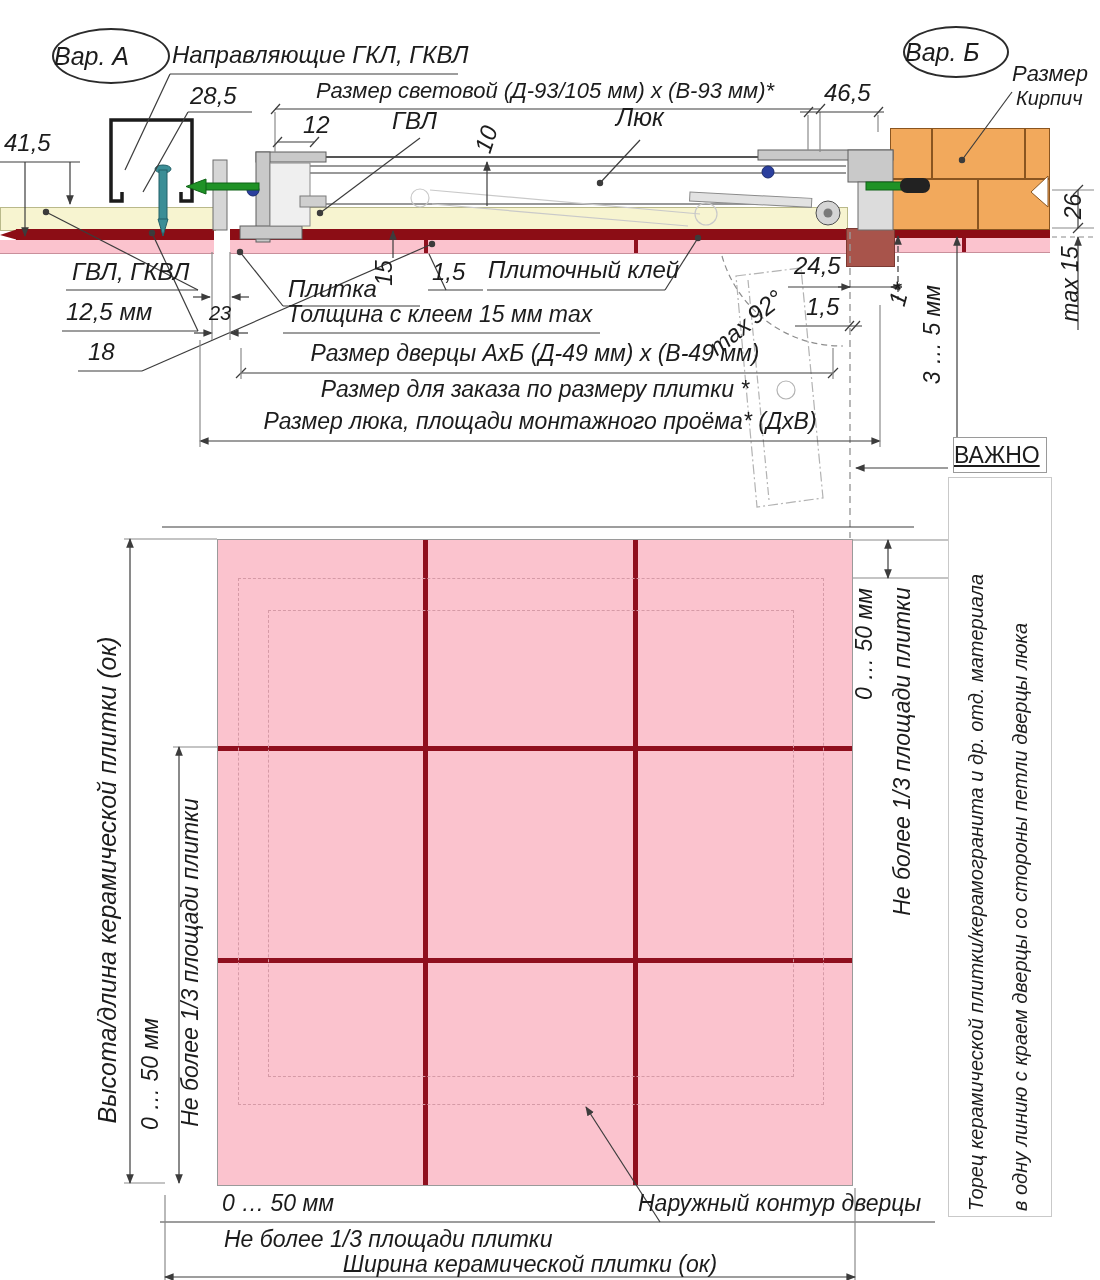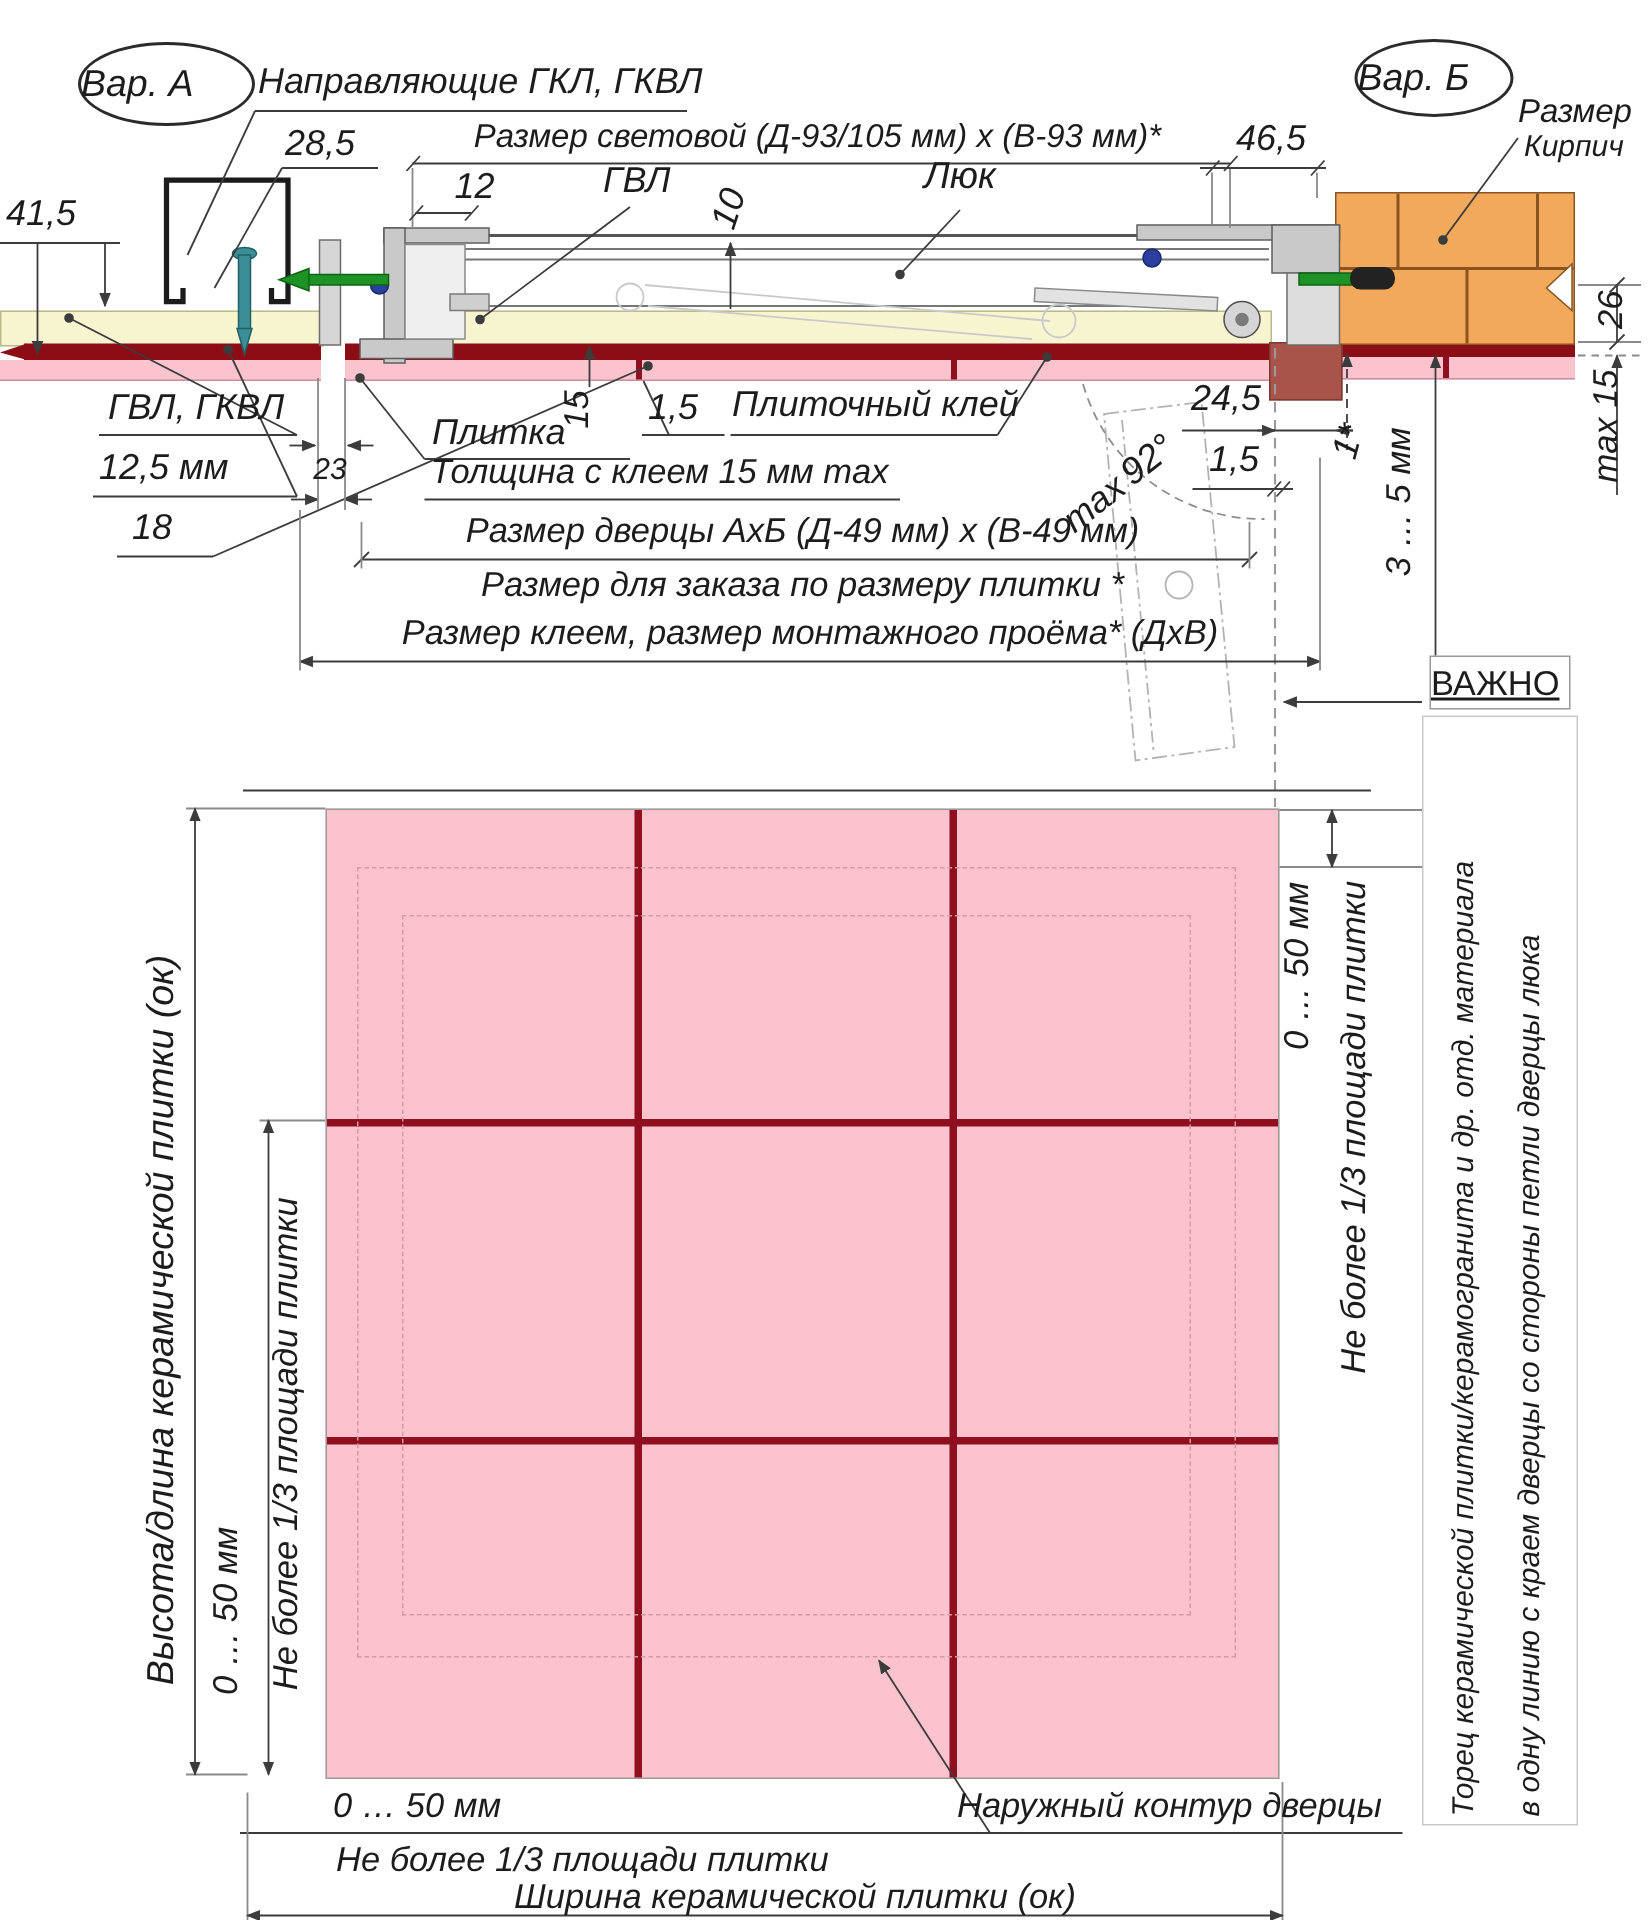--- a/index.html
+++ b/index.html
@@ -259,39 +259,39 @@
     <span>Вар. Б</span>
   </div>
 
   <div class="lbl" style="left:172px;top:42px;font-size:24px;">Направляющие ГКЛ, ГКВЛ</div>
   <div class="lbl" style="left:190px;top:83px;font-size:24px;">28,5</div>
   <div class="lbl ctr" style="left:290px;top:79px;width:510px;font-size:22px;">Размер световой (Д-93/105 мм) х (В-93 мм)*</div>
   <div class="lbl" style="left:824px;top:80px;font-size:24px;">46,5</div>
   <div class="lbl" style="left:1012px;top:62px;font-size:22px;">Размер</div>
   <div class="lbl" style="left:1016px;top:88px;font-size:20px;">Кирпич</div>
   <div class="lbl" style="left:303px;top:112px;font-size:24px;">12</div>
-  <div class="lbl" style="left:392px;top:108px;font-size:24px;margin-left:10px;">ГВЛ</div>
+  <div class="lbl" style="left:392px;top:108px;font-size:24px;">ГВЛ</div>
   <div class="lbl" style="left:470px;top:148px;font-size:24px;transform-origin:top left;transform:rotate(-72deg);">10</div>
   <div class="lbl" style="left:616px;top:104px;font-size:25px;">Люк</div>
   <div class="lbl" style="left:4px;top:130px;font-size:24px;">41,5</div>
   <div class="lbl vrot ctr" style="left:1061px;top:228px;width:43px;font-size:23px;">26</div>
   <div class="lbl vrot ctr" style="left:1058px;top:332px;width:96px;font-size:23px;">max 15</div>
 
   <div class="lbl" style="left:72px;top:259px;font-size:24px;">ГВЛ, ГКВЛ</div>
   <div class="lbl" style="left:66px;top:299px;font-size:24px;">12,5 мм</div>
   <div class="lbl" style="left:88px;top:339px;font-size:24px;">18</div>
   <div class="lbl ctr" style="left:196px;top:303px;width:48px;font-size:20px;">23</div>
   <div class="lbl" style="left:288px;top:276px;font-size:24px;">Плитка</div>
   <div class="lbl vrot ctr" style="left:372px;top:290px;width:34px;font-size:23px;">15</div>
   <div class="lbl" style="left:432px;top:259px;font-size:24px;">1,5</div>
   <div class="lbl" style="left:488px;top:257px;font-size:24px;">Плиточный клей</div>
   <div class="lbl" style="left:287px;top:302px;font-size:23px;">Толщина с клеем 15 мм max</div>
   <div class="lbl ctr" style="left:230px;top:341px;width:610px;font-size:23px;">Размер дверцы АхБ (Д-49 мм) х (В-49 мм)</div>
   <div class="lbl ctr" style="left:230px;top:377px;width:610px;font-size:23px;">Размер для заказа по размеру плитки *</div>
-  <div class="lbl ctr" style="left:200px;top:409px;width:680px;font-size:23px;">Размер клеем, размер монтажного проёма* (ДхВ)</div>
+  <div class="lbl ctr" style="left:200px;top:409px;width:680px;font-size:23px;">Размер люка, площади монтажного проёма* (ДхВ)</div>
 
   <div class="lbl" style="left:794px;top:253px;font-size:24px;">24,5</div>
   <div class="lbl" style="left:806px;top:294px;font-size:24px;">1,5</div>
   <div class="lbl" style="left:742px;top:308px;font-size:25px;transform-origin:top left;transform:rotate(-38deg);">92°</div>
   <div class="lbl" style="left:704px;top:340px;font-size:24px;transform-origin:top left;transform:rotate(-38deg);">max</div>
   <div class="lbl" style="left:884px;top:302px;font-size:24px;transform-origin:top left;transform:rotate(-75deg);">1*</div>
   <div class="lbl vrot ctr" style="left:920px;top:407px;width:145px;font-size:23px;">3 … 5 мм</div>
 
   <div class="box up" style="left:953px;top:437px;width:92px;height:34px;border:1px solid #9a9a9a;display:flex;align-items:center;justify-content:flex-start;">
     <span style="font-size:23px;text-decoration:underline;">ВАЖНО</span>

